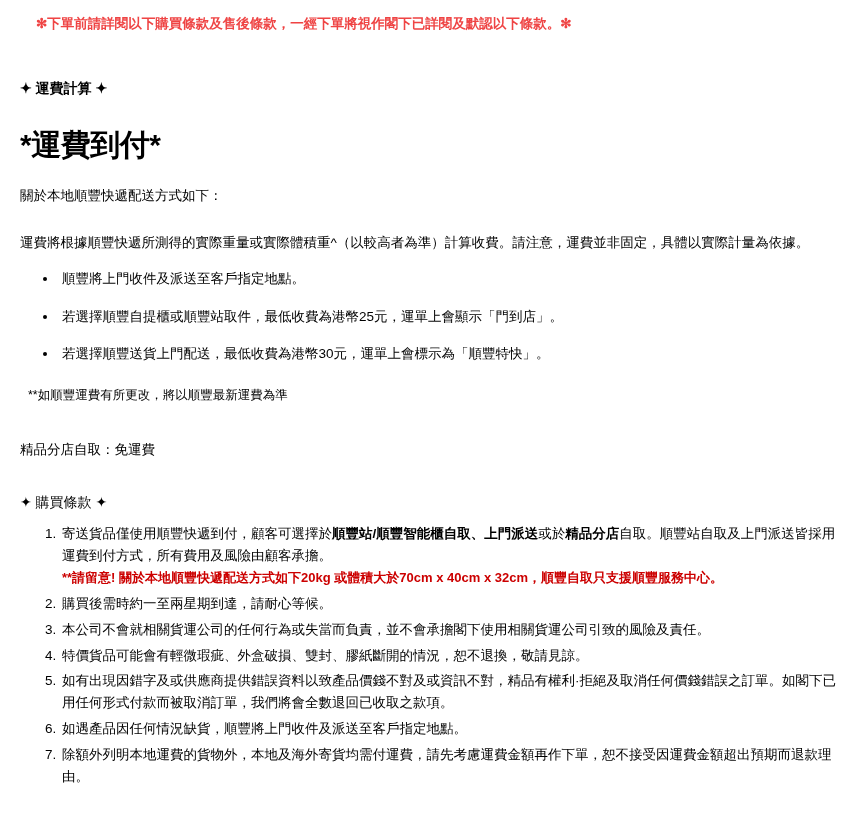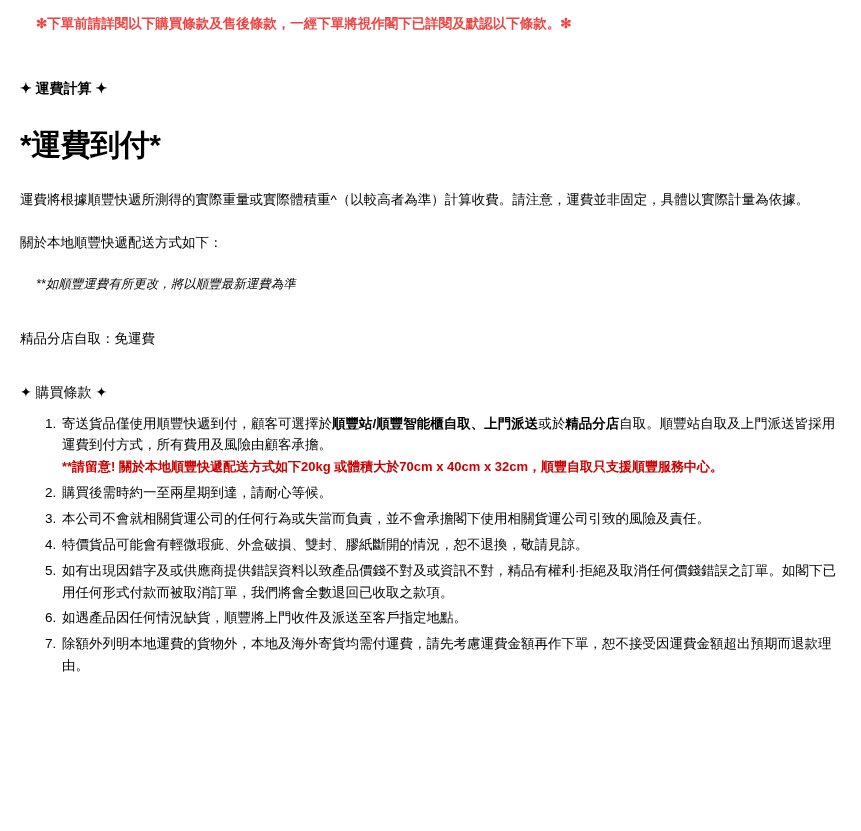--- a/index.html
+++ b/index.html
@@ -62,22 +62,21 @@
   }
   ul.local-list li {
     font-size: 13.5px;
     line-height: 1.6;
     margin: 0 0 16px 0;
     padding-left: 4px;
   }
   p.note-small {
     font-size: 12.5px;
     line-height: 1.6;
-    margin: 20px 0 0 16px;
-    font-style: italic;
+    margin: 20px 0 0 8px;
   }
   p.pickup-free {
     font-size: 13.5px;
     line-height: 1.6;
     margin: 34px 0 16px 0;
   }
   .head-terms {
     font-size: 14px;
     font-weight: normal;
     line-height: 1.5;
@@ -109,24 +108,29 @@
 <div class="page">
 
   <p class="notice-top">✻下單前請詳閱以下購買條款及售後條款，一經下單將視作閣下已詳閱及默認以下條款。✻</p>
 
   <div class="spacer-lg"></div>
 
   <div class="head-ship">✦ 運費計算 ✦</div>
 
   <div class="head-freight-due">*運費到付*</div>
 
+  <p class="body-text tight">關於本地順豐快遞配送方式如下：</p>
+
   <p class="body-text">運費將根據順豐快遞所測得的實際重量或實際體積重^（以較高者為準）計算收費。請注意，運費並非固定，具體以實際計量為依據。</p>
 
-  <p class="body-text tight">關於本地順豐快遞配送方式如下：</p>
-
+  <ul class="local-list">
+    <li>順豐將上門收件及派送至客戶指定地點。</li>
+    <li>若選擇順豐自提櫃或順豐站取件，最低收費為港幣25元，運單上會顯示「門到店」。</li>
+    <li>若選擇順豐送貨上門配送，最低收費為港幣30元，運單上會標示為「順豐特快」。</li>
+  </ul>
 
   <p class="note-small">**如順豐運費有所更改，將以順豐最新運費為準</p>
 
   <p class="pickup-free">精品分店自取：免運費</p>
 
   <div class="head-terms">✦ 購買條款 ✦</div>
 
   <ol class="terms">
     <li>
       <span>寄送貨品僅使用順豐快遞到付，顧客可選擇於</span><span class="bold">順豐站/順豐智能櫃自取、上門派送</span><span>或於</span><span class="bold">精品分店</span><span>自取。順豐站自取及上門派送皆採用運費到付方式，所有費用及風險由顧客承擔。</span>

